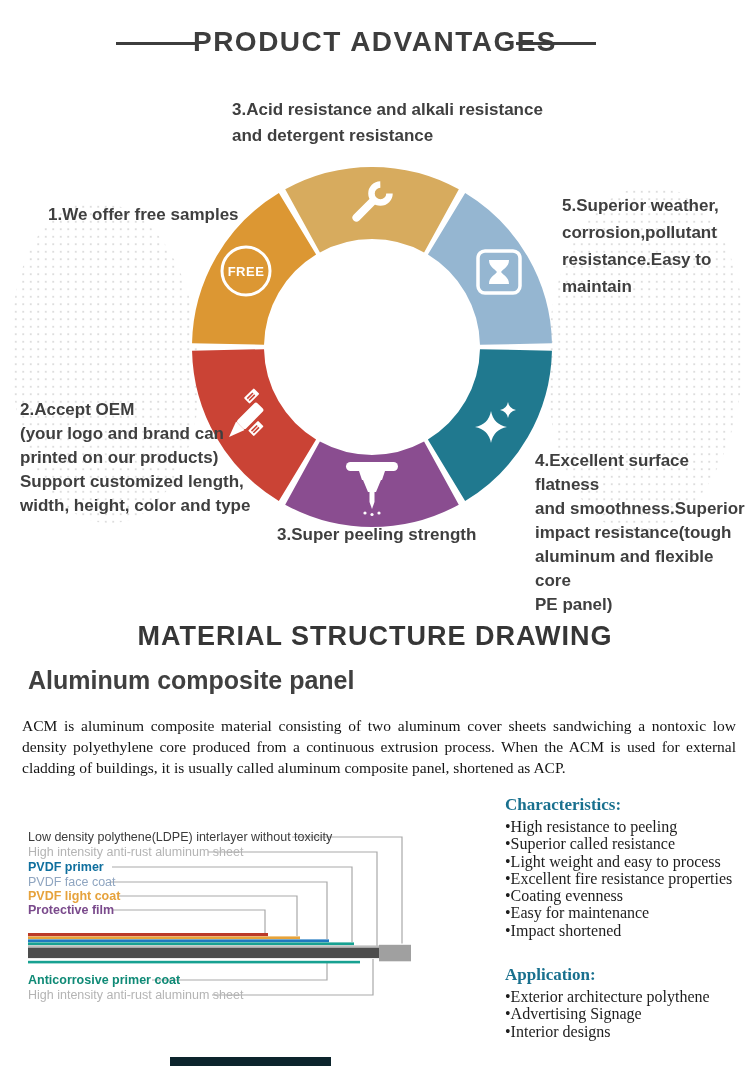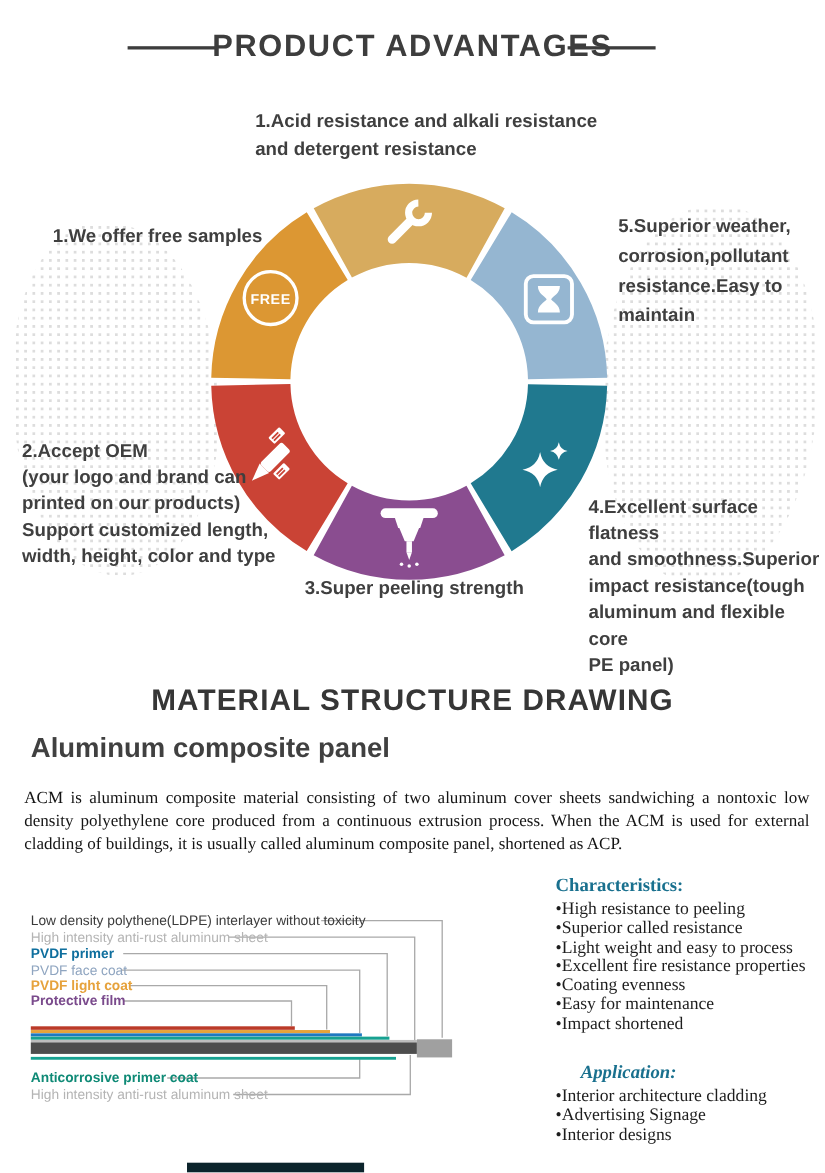--- a/index.html
+++ b/index.html
@@ -36,21 +36,21 @@
   .mat-sub{top:666px;left:28px;font-size:25px;font-weight:800;color:#404040;}
   .mat-desc{top:715px;left:22px;width:714px;
     font-family:"Liberation Serif",serif;font-size:15.5px;line-height:21px;
     color:#141414;text-align:justify;}
 
   
   .side-panel{font-family:"Liberation Serif",serif;color:#1d1d1d;}
   .panel-heading{font-size:17px;font-weight:700;color:#19708e;}
   .ch-head{left:505px;top:795px;}
   .ch-list{left:505px;top:818px;width:240px;font-size:16px;line-height:17.3px;}
-  .ap-head{left:528px;top:965px;font-style:italic;}
+  .ap-head{left:505px;top:965px;}
   .ap-list{left:505px;top:988px;width:240px;font-size:16px;line-height:17.3px;}
   .li{white-space:nowrap;}
 
   
   .layer-label{font-family:"Liberation Sans",sans-serif;font-size:12.5px;}
   .free-text{font-family:"Liberation Sans",sans-serif;font-size:13px;font-weight:700;
     letter-spacing:.5px;}
 
   
   .bottom-bar{left:170px;top:1057px;width:161px;height:9px;background:#0c242c;}
@@ -128,21 +128,21 @@
 <div class="abs wheel-label wl-3">3.Super peeling strength</div>
 <div class="abs wheel-label wl-4">4.Excellent surface flatness
 and smoothness.Superior
 impact resistance(tough
 aluminum and flexible core
 PE panel)</div>
 <div class="abs wheel-label wl-5">5.Superior weather,
 corrosion,pollutant
 resistance.Easy to
 maintain</div>
-<div class="abs wheel-label wl-6">1.Acid resistance and alkali resistance
+<div class="abs wheel-label wl-6">3.Acid resistance and alkali resistance
 and detergent resistance</div>
 
 <div class="abs mat-heading">MATERIAL STRUCTURE DRAWING</div>
 <div class="abs mat-sub">Aluminum composite panel</div>
 <div class="abs mat-desc">ACM is aluminum composite material consisting of two aluminum cover sheets sandwiching a nontoxic low density polyethylene core produced from a continuous extrusion process. When the ACM is used for external cladding of buildings, it is usually called aluminum composite panel, shortened as ACP.</div>
 
 <svg class="abs" style="left:0;top:800px;" width="480" height="215" viewBox="0 800 480 215">
 
   <g fill="none" stroke="#a9a9a9" stroke-width="1.2">
     <path d="M292,837 H402 V943.5"></path>
@@ -183,18 +183,18 @@
   <div class="li"><span>•</span><span>Superior called resistance</span></div>
   <div class="li"><span>•</span><span>Light weight and easy to process</span></div>
   <div class="li"><span>•</span><span>Excellent fire resistance properties</span></div>
   <div class="li"><span>•</span><span>Coating evenness</span></div>
   <div class="li"><span>•</span><span>Easy for maintenance</span></div>
   <div class="li"><span>•</span><span>Impact shortened</span></div>
 </div>
 
 <div class="abs side-panel panel-heading ap-head">Application:</div>
 <div class="abs side-panel ap-list">
-  <div class="li"><span>•</span><span>Interior architecture cladding</span></div>
+  <div class="li"><span>•</span><span>Exterior architecture polythene</span></div>
   <div class="li"><span>•</span><span>Advertising Signage</span></div>
   <div class="li"><span>•</span><span>Interior designs</span></div>
 </div>
 
 <div class="abs bottom-bar"></div>
 
 </body></html>

